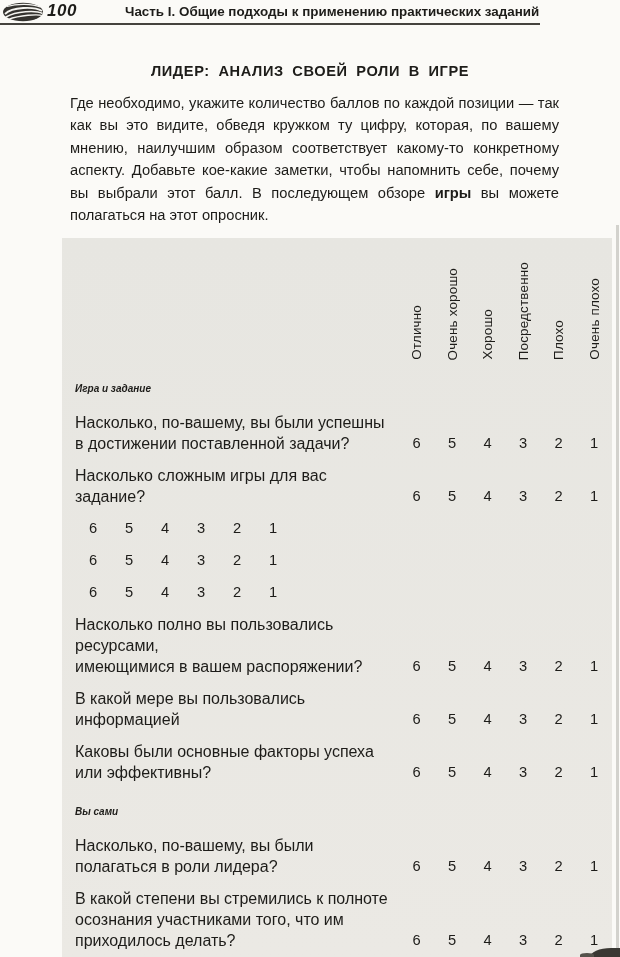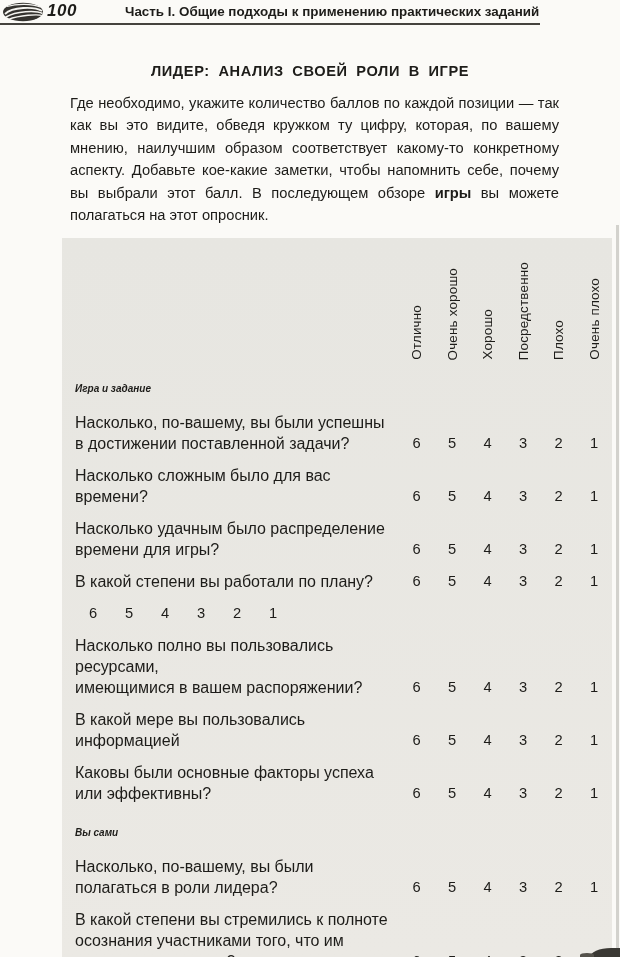--- a/index.html
+++ b/index.html
@@ -125,45 +125,38 @@
           </div>
           <div class="rate-cell">6</div>
           <div class="rate-cell">5</div>
           <div class="rate-cell">4</div>
           <div class="rate-cell">3</div>
           <div class="rate-cell">2</div>
           <div class="rate-cell">1</div>
         </div>
         <div class="q-row">
           <div class="q-text">
-            <div class="q-line">Насколько сложным было для вас времени?</div>
-          </div>
-          <div class="rate-cell">6</div>
-          <div class="rate-cell">5</div>
-          <div class="rate-cell">4</div>
-          <div class="rate-cell">3</div>
-          <div class="rate-cell">2</div>
-          <div class="rate-cell">1</div>
-        </div>
-        <div class="q-row">
-          <div class="q-text">
-            <div class="q-line">Насколько удачным было распределение</div>
-            <div class="q-line">времени для игры?</div>
-          </div>
-          <div class="rate-cell">6</div>
-          <div class="rate-cell">5</div>
-          <div class="rate-cell">4</div>
-          <div class="rate-cell">3</div>
-          <div class="rate-cell">2</div>
-          <div class="rate-cell">1</div>
-        </div>
-        <div class="q-row">
-          <div class="q-text">
-            <div class="q-line">В какой степени вы работали по плану?</div>
-          </div>
+            <div class="q-line">Насколько сложным игры для вас задание?</div>
+          </div>
+          <div class="rate-cell">6</div>
+          <div class="rate-cell">5</div>
+          <div class="rate-cell">4</div>
+          <div class="rate-cell">3</div>
+          <div class="rate-cell">2</div>
+          <div class="rate-cell">1</div>
+        </div>
+        <div class="q-row">
+          <div class="rate-cell">6</div>
+          <div class="rate-cell">5</div>
+          <div class="rate-cell">4</div>
+          <div class="rate-cell">3</div>
+          <div class="rate-cell">2</div>
+          <div class="rate-cell">1</div>
+        </div>
+        <div class="q-row">
           <div class="rate-cell">6</div>
           <div class="rate-cell">5</div>
           <div class="rate-cell">4</div>
           <div class="rate-cell">3</div>
           <div class="rate-cell">2</div>
           <div class="rate-cell">1</div>
         </div>
         <div class="q-row">
           <div class="rate-cell">6</div>
           <div class="rate-cell">5</div>

